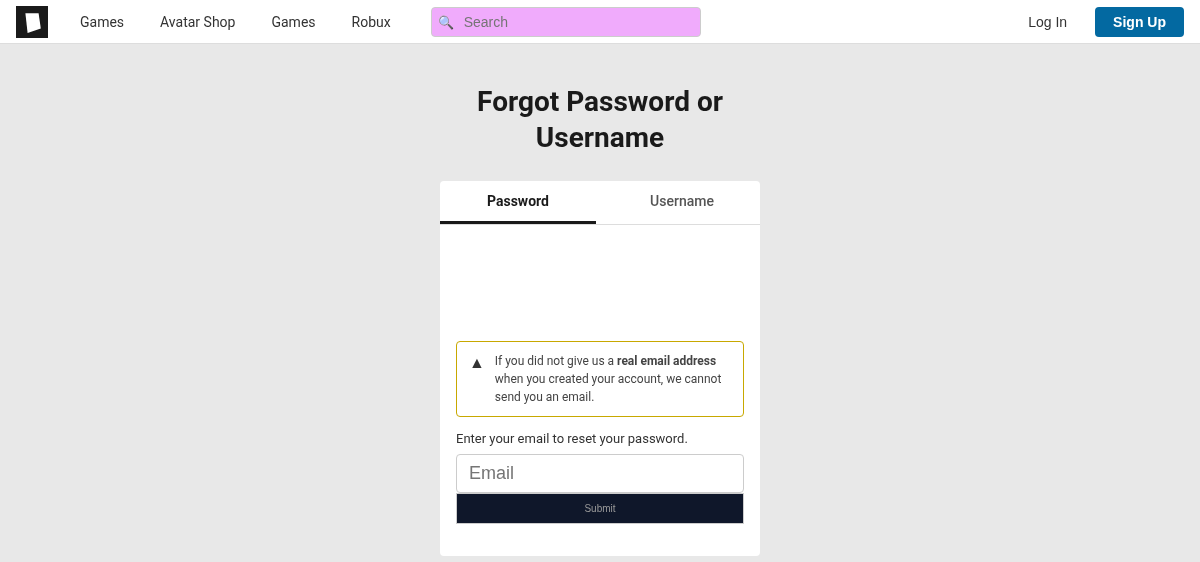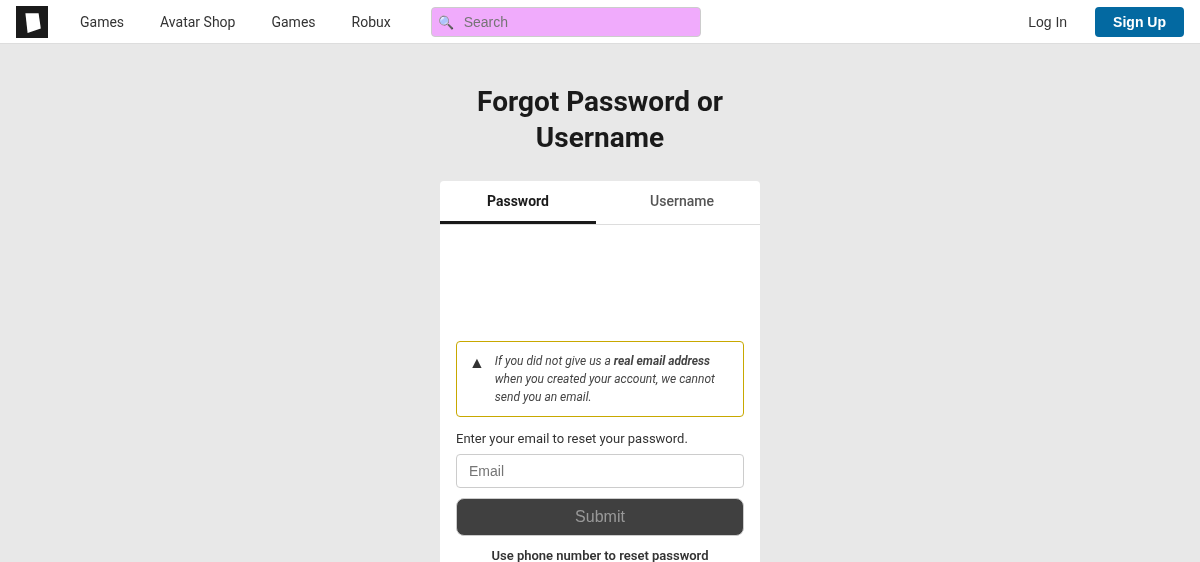--- a/index.html
+++ b/index.html
@@ -157,50 +157,48 @@
     .warning-icon {
       flex-shrink: 0;
       font-size: 16px;
       color: #333;
       margin-top: 1px;
     }
     .warning-text {
       font-size: 12px;
       color: #444;
       line-height: 1.5;
-      font-style: italic;
     }
     .warning-text strong {
       font-weight: 700;
     }
 
     
     .email-label {
       font-size: 13px;
       color: #333;
       margin-bottom: 8px;
       display: block;
     }
     .email-input {
       width: 100%;
       padding: 8px 12px;
       border: 1px solid #ccc;
       border-radius: 4px;
-      font-size: 14px;
+      font-size: 18px;
       color: #333;
       outline: none;
-      margin-bottom: 10px;
     }
     .submit-btn {
       width: 100%;
       padding: 9px;
-      background: #404040;
+      background: #0f172a;
       border: 1px solid #ccc;
-      border-radius: 8px;
-      font-size: 16px;
+      border-radius: 0;
+      font-size: 10px;
       color: #999;
       cursor: pointer;
       margin-bottom: 12px;
     }
     .phone-link {
       display: block;
       text-align: center;
       font-size: 13px;
       font-weight: 600;
       color: #333;
@@ -262,16 +260,15 @@
       
       <label class="email-label">Enter your email to reset your password.</label>
 
       
       <input class="email-input" type="email" placeholder="Email" style="">
 
       
       <button class="submit-btn">Submit</button>
 
       
-      <a class="phone-link">Use phone number to reset password</a>
     </div>
   </div>
 </main>
 
 </body></html>

